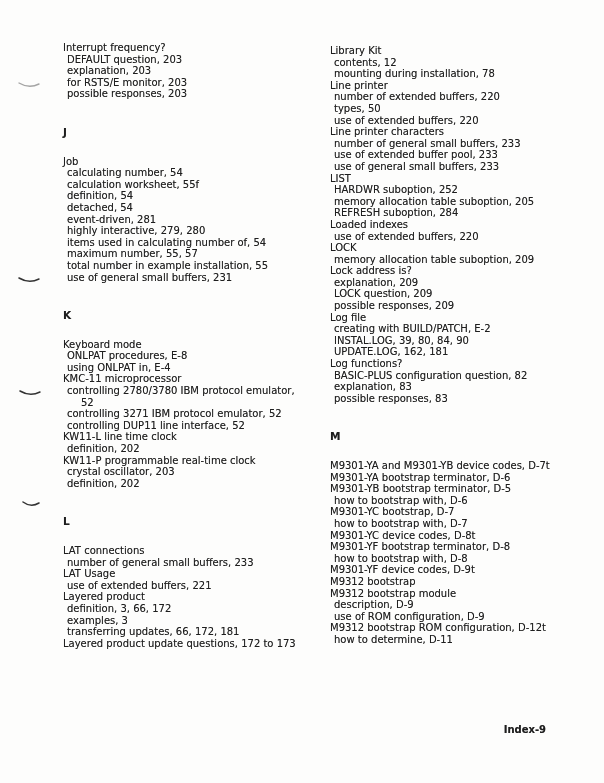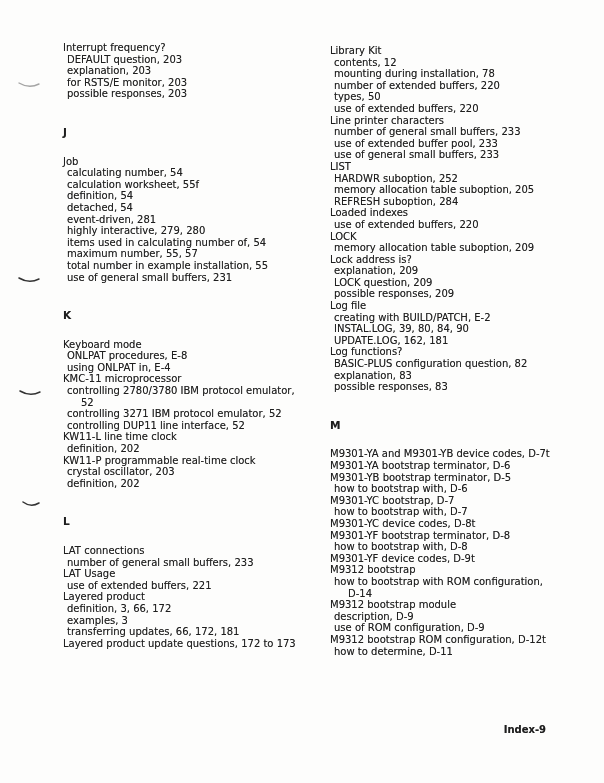--- a/index.html
+++ b/index.html
@@ -135,20 +135,21 @@
         <div class="main">Layered product update questions, 172 to 173</div>
       </div>
     </div>
   <div class="col" id="col-1">
       <div class="entry">
         <div class="main">Library Kit</div>
         <div class="sub">contents, 12</div>
         <div class="sub">mounting during installation, 78</div>
       </div>
       <div class="entry">
+        <div class="main">Line printer</div>
         <div class="sub">number of extended buffers, 220</div>
         <div class="sub">types, 50</div>
         <div class="sub">use of extended buffers, 220</div>
       </div>
       <div class="entry">
         <div class="main">Line printer characters</div>
         <div class="sub">number of general small buffers, 233</div>
         <div class="sub">use of extended buffer pool, 233</div>
         <div class="sub">use of general small buffers, 233</div>
       </div>
@@ -204,22 +205,20 @@
       </div>
       <div class="entry">
         <div class="main">M9301-YF bootstrap terminator, D-8</div>
         <div class="sub">how to bootstrap with, D-8</div>
       </div>
       <div class="entry">
         <div class="main">M9301-YF device codes, D-9t</div>
       </div>
       <div class="entry">
         <div class="main">M9312 bootstrap</div>
-        <div class="sub">how to bootstrap with ROM configuration,
-D-14</div>
       </div>
       <div class="entry">
         <div class="main">M9312 bootstrap module</div>
         <div class="sub">description, D-9</div>
         <div class="sub">use of ROM configuration, D-9</div>
       </div>
       <div class="entry">
         <div class="main">M9312 bootstrap ROM configuration, D-12t</div>
         <div class="sub">how to determine, D-11</div>
       </div>

